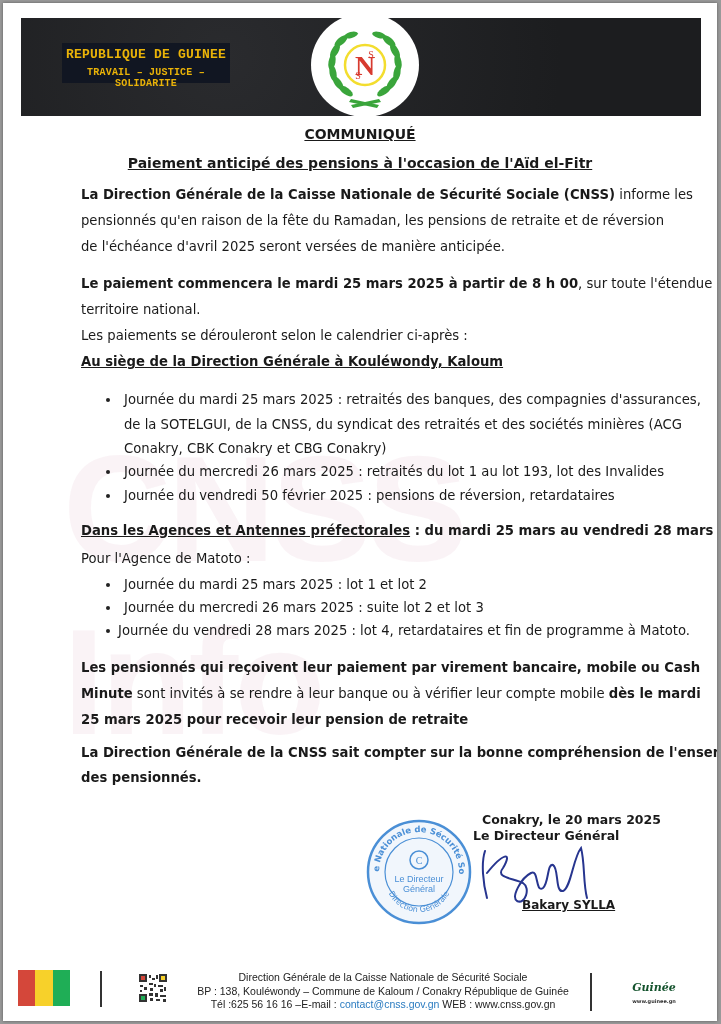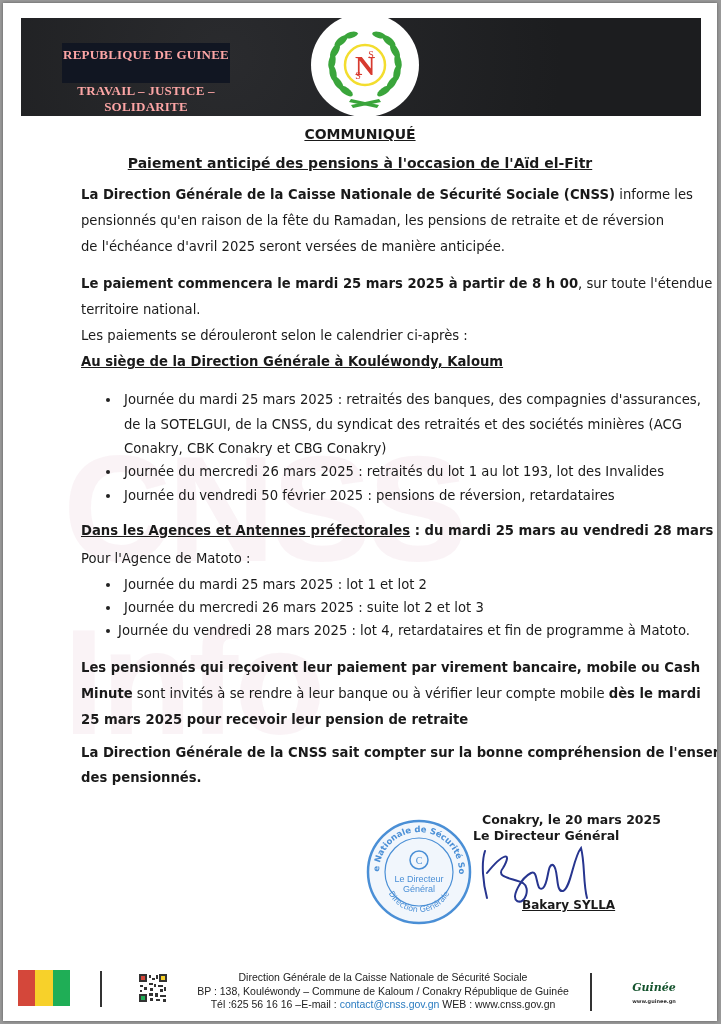--- a/index.html
+++ b/index.html
@@ -16,26 +16,26 @@
     box-shadow: 0 0 3px rgba(0,0,0,0.4);
     overflow: hidden;
   }
   
   .banner {
     position: absolute; left: 18px; top: 15px; width: 680px; height: 98px;
     background: #1f2022;
     background-image: radial-gradient(circle at 30% 40%, #2a2b2e 0, #1c1d1f 70%);
   }
   .banner-box {
-    position: absolute; background: #111622; color: #fca5a5;
-    text-align: center; font-family: Liberation Serif, serif;
+    position: absolute; background: #111622; color: #eab308;
+    text-align: center; font-family: Liberation Mono, monospace;
   }
   .banner-left { left: 41px; top: 25px; width: 168px; height: 40px; }
   .banner-left .t1 { font-size: 13px; font-weight: bold; letter-spacing: 0.2px; margin-top: 4px; }
-  .banner-left .t2 { font-size: 13px; font-weight: bold; margin-top: 20px; letter-spacing: 0.2px; }
+  .banner-left .t2 { font-size: 10px; font-weight: bold; margin-top: 5px; letter-spacing: 0.2px; }
   .banner-right { left: 482px; top: 18px; width: 170px; height: 47px; }
   .banner-right .t1 { font-size: 14px; margin-top: 5px; }
   .banner-right .t2 { font-size: 14px; margin-top: 2px; }
   .logo {
     position: absolute; left: 290px; top: -5px; width: 108px; height: 104px;
     background: #ffffff; border-radius: 50%;
   }
   
   .content { position: absolute; left: 0; top: 0; width: 714px; }
   .t { position: absolute; font-size: 13.2px; line-height: 18px; white-space: nowrap; }

